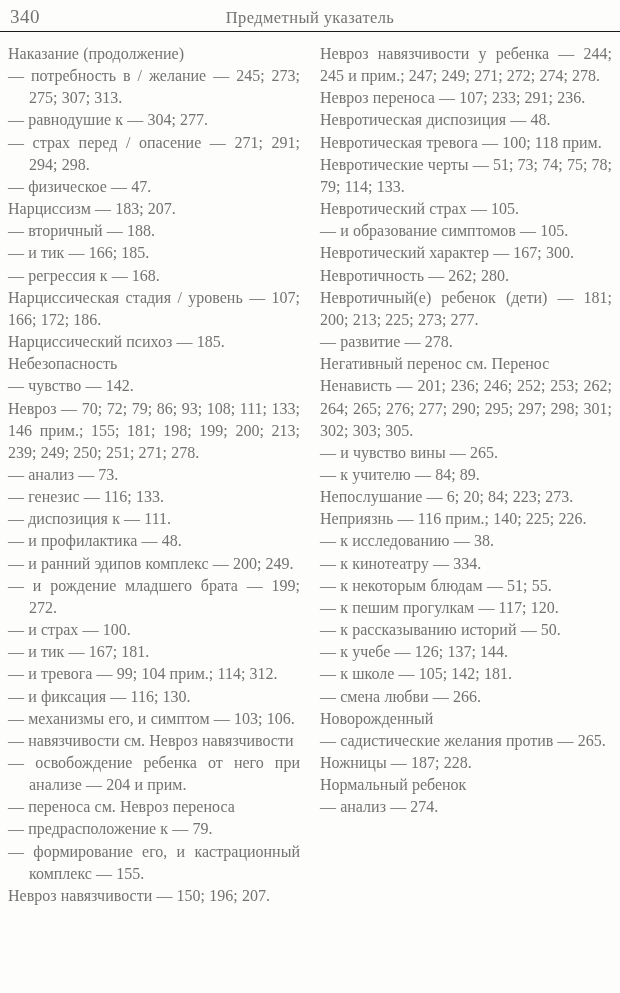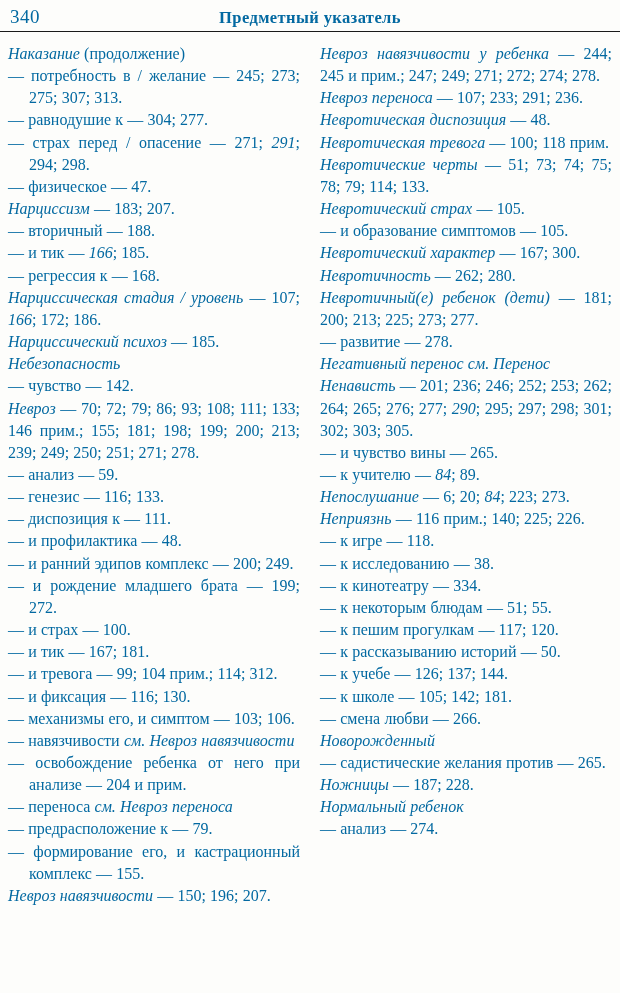--- a/index.html
+++ b/index.html
@@ -6,21 +6,21 @@
     margin: 0;
     padding: 0;
     background: #ffffff;
   }
   .page {
     position: relative;
     width: 620px;
     height: 993px;
     margin: 0 auto;
     background: #fdfdfb;
-    color: #0369a1;
+    color: #737373;
     font-family: "Liberation Serif", "DejaVu Serif", serif;
     overflow: hidden;
     box-sizing: border-box;
   }
   .running-head {
     position: relative;
     height: 32px;
     padding: 8px 10px 0 10px;
     box-sizing: border-box;
     border-bottom: 1.5px solid #1a1a1a;
@@ -33,21 +33,20 @@
     letter-spacing: 0.5px;
   }
   .head-title {
     position: absolute;
     left: 0;
     right: 0;
     top: 8px;
     text-align: center;
     font-size: 16.5px;
     letter-spacing: 0.4px;
-    font-weight: bold;
   }
   .columns {
     display: flex;
     gap: 20px;
     padding: 11px 8px 6px 8px;
     box-sizing: border-box;
   }
   .col {
     flex: 1 1 0;
     min-width: 0;
@@ -57,21 +56,20 @@
     font-size: 16px;
     line-height: 22.15px;
     text-align: justify;
     word-spacing: 0.2px;
   }
   .entry.sub {
     padding-left: 21px;
     text-indent: -21px;
   }
   .it {
-    font-style: italic;
     margin-top: 15px;
   }
 </style>
 </head>
 <body>
 
 <div class="page">
   <div class="running-head">
     <span class="page-number">340</span>
     <span class="head-title">Предметный указатель</span>
@@ -85,21 +83,21 @@
         <p class="entry sub"><span>— физическое — 47.</span></p>
         <p class="entry main"><span class="it">Нарциссизм</span><span> — 183; 207.</span></p>
         <p class="entry sub"><span>— вторичный — 188.</span></p>
         <p class="entry sub"><span>— и тик — </span><span class="it">166</span><span>; 185.</span></p>
         <p class="entry sub"><span>— регрессия к — 168.</span></p>
         <p class="entry main"><span class="it">Нарциссическая стадия / уровень</span><span> — 107; </span><span class="it">166</span><span>; 172; 186.</span></p>
         <p class="entry main"><span class="it">Нарциссический психоз</span><span> — 185.</span></p>
         <p class="entry main"><span class="it">Небезопасность</span></p>
         <p class="entry sub"><span>— чувство — 142.</span></p>
         <p class="entry main"><span class="it">Невроз</span><span> — 70; 72; 79; 86; 93; 108; 111; 133; 146 прим.; 155; 181; 198; 199; 200; 213; 239; 249; 250; 251; 271; 278.</span></p>
-        <p class="entry sub"><span>— анализ — 59.</span></p>
+        <p class="entry sub"><span>— анализ — 73.</span></p>
         <p class="entry sub"><span>— генезис — 116; 133.</span></p>
         <p class="entry sub"><span>— диспозиция к — 111.</span></p>
         <p class="entry sub"><span>— и профилактика — 48.</span></p>
         <p class="entry sub"><span>— и ранний эдипов комплекс — 200; 249.</span></p>
         <p class="entry sub"><span>— и рождение младшего брата — 199; 272.</span></p>
         <p class="entry sub"><span>— и страх — 100.</span></p>
         <p class="entry sub"><span>— и тик — 167; 181.</span></p>
         <p class="entry sub"><span>— и тревога — 99; 104 прим.; 114; 312.</span></p>
         <p class="entry sub"><span>— и фиксация — 116; 130.</span></p>
         <p class="entry sub"><span>— механизмы его, и симптом — 103; 106.</span></p>
@@ -121,21 +119,20 @@
         <p class="entry main"><span class="it">Невротический характер</span><span> — 167; 300.</span></p>
         <p class="entry main"><span class="it">Невротичность</span><span> — 262; 280.</span></p>
         <p class="entry main"><span class="it">Невротичный(е) ребенок (дети)</span><span> — 181; 200; 213; 225; 273; 277.</span></p>
         <p class="entry sub"><span>— развитие — 278.</span></p>
         <p class="entry main"><span class="it">Негативный перенос см. Перенос</span></p>
         <p class="entry main"><span class="it">Ненависть</span><span> — 201; 236; 246; 252; 253; 262; 264; 265; 276; 277; </span><span class="it">290</span><span>; 295; 297; 298; 301; 302; 303; 305.</span></p>
         <p class="entry sub"><span>— и чувство вины — 265.</span></p>
         <p class="entry sub"><span>— к учителю — </span><span class="it">84</span><span>; 89.</span></p>
         <p class="entry main"><span class="it">Непослушание</span><span> — 6; 20; </span><span class="it">84</span><span>; 223; 273.</span></p>
         <p class="entry main"><span class="it">Неприязнь</span><span> — 116 прим.; 140; 225; 226.</span></p>
-        <p class="entry sub"><span>— к игре — 118.</span></p>
         <p class="entry sub"><span>— к исследованию — 38.</span></p>
         <p class="entry sub"><span>— к кинотеатру — 334.</span></p>
         <p class="entry sub"><span>— к некоторым блюдам — 51; 55.</span></p>
         <p class="entry sub"><span>— к пешим прогулкам — 117; 120.</span></p>
         <p class="entry sub"><span>— к рассказыванию историй — 50.</span></p>
         <p class="entry sub"><span>— к учебе — 126; 137; 144.</span></p>
         <p class="entry sub"><span>— к школе — 105; 142; 181.</span></p>
         <p class="entry sub"><span>— смена любви — 266.</span></p>
         <p class="entry main"><span class="it">Новорожденный</span></p>
         <p class="entry sub"><span>— садистические желания против — 265.</span></p>

